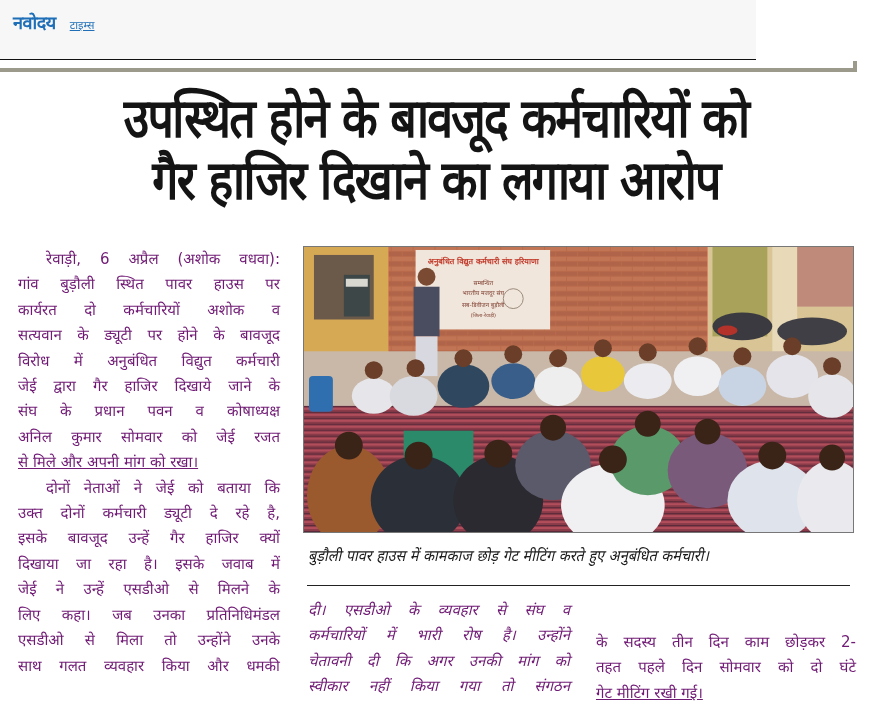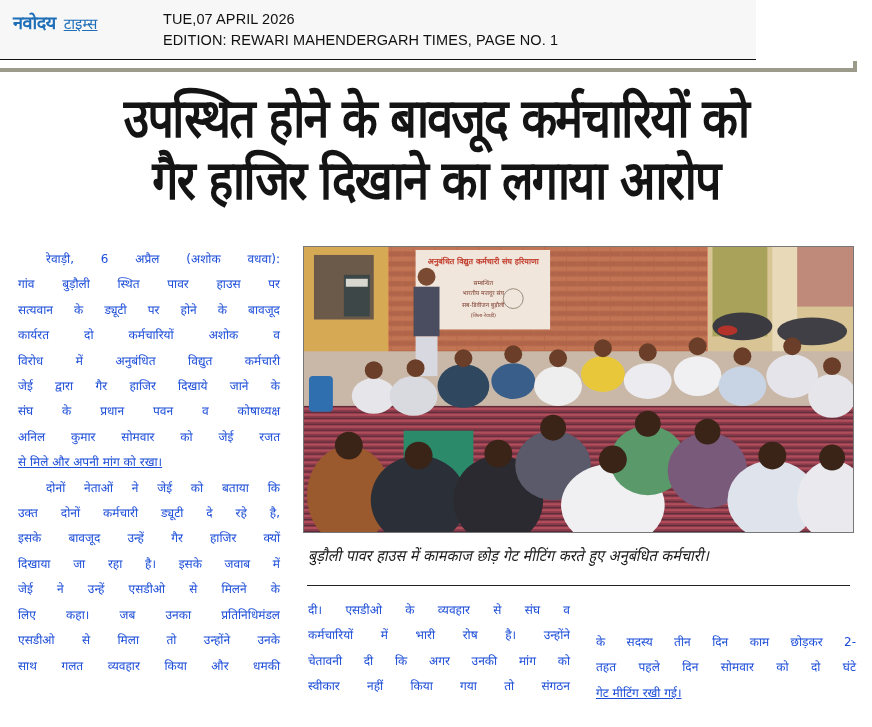--- a/index.html
+++ b/index.html
@@ -13,22 +13,22 @@
   }
   .logo {
     position: absolute; left: 13px; top: 10px; height: 22px;
     display: flex; align-items: baseline;
   }
   .logo .brand-main {
     font-family: "DejaVu Sans", sans-serif; font-weight: 700;
     font-size: 18px; color: #1f6fb8; letter-spacing: -0.5px;
   }
   .logo .brand-sub {
-    font-family: "DejaVu Sans", sans-serif; font-size: 15px;
-    color: #1f6fb8; margin-left: 8px; text-decoration: underline;
+    font-family: "DejaVu Sans", sans-serif; font-size: 11px;
+    color: #1f6fb8; margin-left: 14px; text-decoration: underline;
   }
   .edition-info {
     position: absolute; left: 163px; top: 9px;
     font-family: "Liberation Sans", sans-serif; font-size: 14.5px;
     line-height: 21px; color: #111; letter-spacing: 0.1px;
   }
   .shadow-rule {
     position: absolute; left: 0; top: 61px; width: 857px; height: 11px;
     border-right: 4px solid #9c9a8a; border-bottom: 4px solid #9c9a8a;
     background: transparent;
@@ -40,27 +40,27 @@
     text-align: center; font-family: "DejaVu Sans", sans-serif;
     font-weight: 700; color: #141414;
     font-size: 54px; line-height: 62px; letter-spacing: -2px;
     transform: scaleX(0.86); transform-origin: center top;
   }
   .headline .line { display: block; white-space: nowrap; }
 
   
   .col {
     position: absolute; font-family: "DejaVu Sans", sans-serif;
-    font-size: 12px; line-height: 25.4px; color: #1d4ed8;
+    font-size: 15px; line-height: 25.4px; color: #701a75;
     text-align: justify; text-align-last: justify;
   }
   .col p { white-space: nowrap; display: block; }
   .col .indent { padding-left: 28px; }
   .col-1 { left: 18px; top: 247px; width: 262px; }
-  .col-2 { left: 308px; top: 598px; width: 262px; }
+  .col-2 { left: 308px; top: 598px; width: 262px; font-style: italic; }
   .col-3 { left: 596px; top: 598px; width: 260px; margin-top: 32px; }
   .col p.last { text-align-last: left; text-decoration: underline; }
 
   
   .photo {
     position: absolute; left: 303px; top: 246px; width: 551px; height: 287px;
     border: 1px solid #777; overflow: hidden; background: #ef4444;
   }
   .photo svg { display: block; width: 100%; height: 100%; }
 
@@ -76,37 +76,33 @@
   }
 </style>
 </head>
 <body>
 
 <div class="topbar">
   <div class="logo">
     <span class="brand-main">नवोदय</span>
     <span class="brand-sub">टाइम्स</span>
   </div>
-  <div class="edition-info">
-    <div>TUE,07 APRIL 2026</div>
-    <div>EDITION: REWARI MAHENDERGARH TIMES, PAGE NO. 1</div>
-  </div>
 </div>
 <div class="shadow-rule"></div>
 
 <h1 class="headline">
   <span class="line">उपस्थित होने के बावजूद कर्मचारियों को</span>
   <span class="line">गैर हाजिर दिखाने का लगाया आरोप</span>
 </h1>
 
 <div class="col col-1">
   <p class="indent">रेवाड़ी, 6 अप्रैल (अशोक वधवा):</p>
   <p>गांव बुड़ौली स्थित पावर हाउस पर</p>
+  <p>कार्यरत दो कर्मचारियों अशोक व</p>
   <p>सत्यवान के ड्यूटी पर होने के बावजूद</p>
-  <p>कार्यरत दो कर्मचारियों अशोक व</p>
   <p>विरोध में अनुबंधित विद्युत कर्मचारी</p>
   <p>जेई द्वारा गैर हाजिर दिखाये जाने के</p>
   <p>संघ के प्रधान पवन व कोषाध्यक्ष</p>
   <p>अनिल कुमार सोमवार को जेई रजत</p>
   <p class="last">से मिले और अपनी मांग को रखा।</p>
   <p class="indent">दोनों नेताओं ने जेई को बताया कि</p>
   <p>उक्त दोनों कर्मचारी ड्यूटी दे रहे है,</p>
   <p>इसके बावजूद उन्हें गैर हाजिर क्यों</p>
   <p>दिखाया जा रहा है। इसके जवाब में</p>
   <p>जेई ने उन्हें एसडीओ से मिलने के</p>

